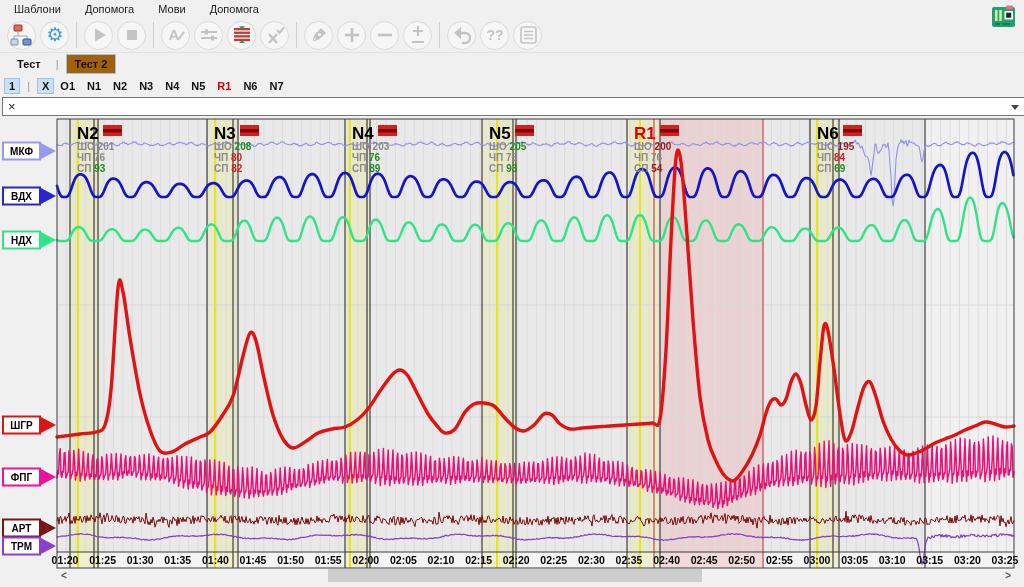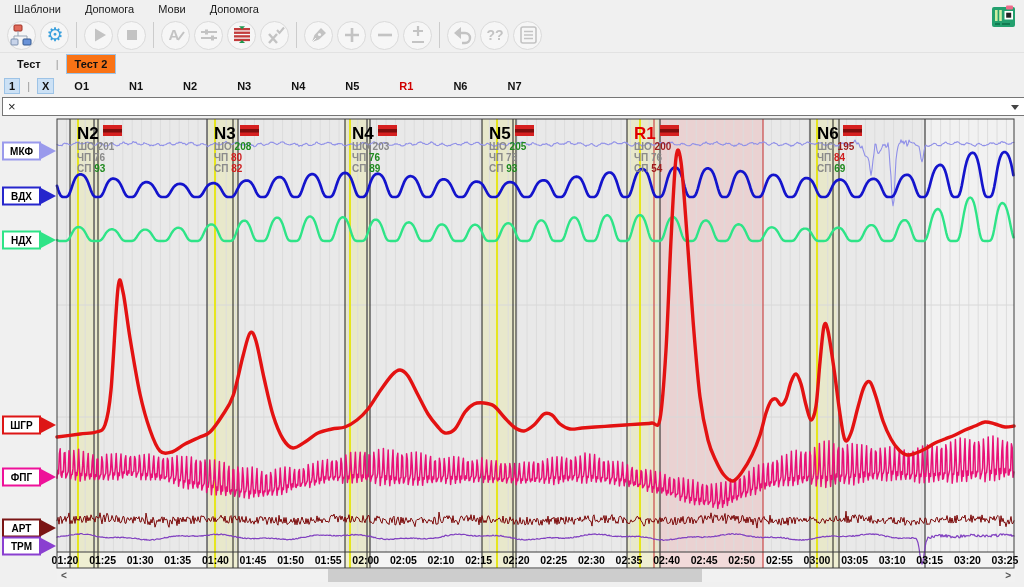--- a/index.html
+++ b/index.html
@@ -10,26 +10,26 @@
   .toolbar{position:absolute;left:0;top:18px;width:100%;height:34px;display:flex;align-items:center;
        padding-left:7px;background:#f0f0f0;border-bottom:1px solid #e2e2e2}
   .tbtn{width:29px;height:29px;border-radius:50%;border:1px solid #dadada;background:#f6f6f6;
        margin-right:4px;display:flex;align-items:center;justify-content:center;padding:0;cursor:default}
   .tbtn svg{display:block}
   .tsep{width:1px;height:26px;background:#cccccc;margin:0 7px 0 3px}
   .device-btn{position:absolute;right:5px;top:3px;width:30px;height:27px;background:none;border:none;padding:0}
   .tabrow{position:absolute;left:0;top:53px;height:22px;width:100%;display:flex;align-items:center;
        font-size:11px;font-weight:bold;color:#111;padding-left:9px}
   .tab{padding:3px 8px}
-  .tab.active{background:#f97316;border:1px solid #9dc3e6}
+  .tab.active{background:#a16207;border:1px solid #9dc3e6}
   .vsep{color:#999;margin:0 7px;font-weight:normal}
   .qnav{position:absolute;left:0;top:76px;height:20px;width:100%;display:flex;align-items:center;
        font-size:11px;font-weight:bold;color:#111;padding-left:4px}
   .qbox{background:#cce1f5;border:1px solid #9dc3e6;padding:1px 4px}
-  .qitem{margin:0 20px}
+  .qitem{margin:0 6px}
   .combo{position:absolute;left:2px;top:97px;width:1017px;height:17px;background:#fff;
        border:1px solid #767676;display:flex;align-items:center;padding-left:5px;font-size:13px;color:#222}
   .combo .chev{position:absolute;right:6px;top:7px;width:0;height:0;
        border-left:4px solid transparent;border-right:4px solid transparent;border-top:5px solid #444}
   #plot{position:absolute;left:0;top:117px}
   .hscroll{position:absolute;left:57px;top:569px;width:958px;height:13px;background:#f1f1f1}
   .hthumb{position:absolute;top:0;height:13px;background:#cdcdcd}
   .harrow{position:absolute;top:0;font-size:10px;color:#555;line-height:13px;font-weight:bold}
   .harrow.left{left:4px}.harrow.right{right:4px}
 </style>

